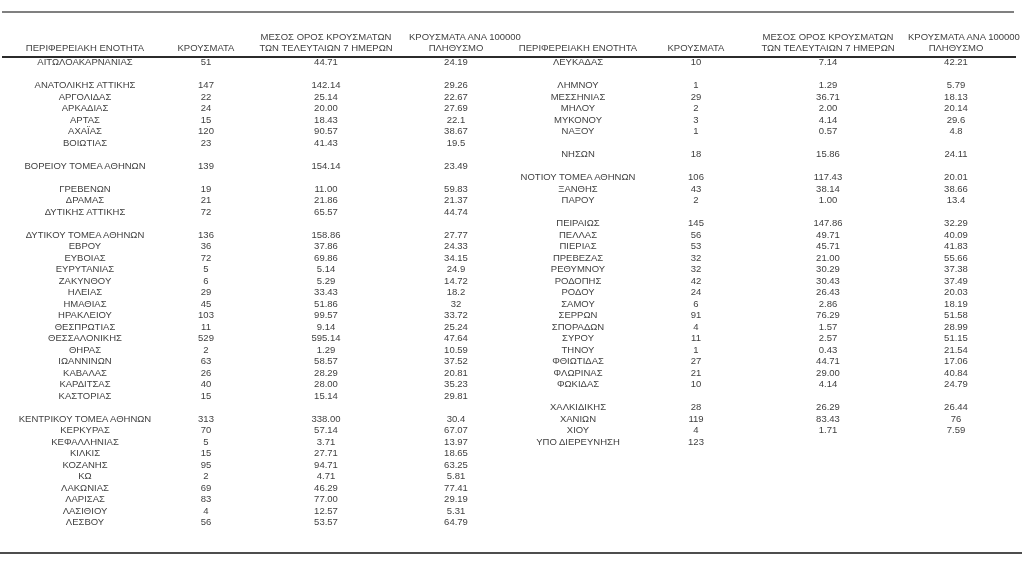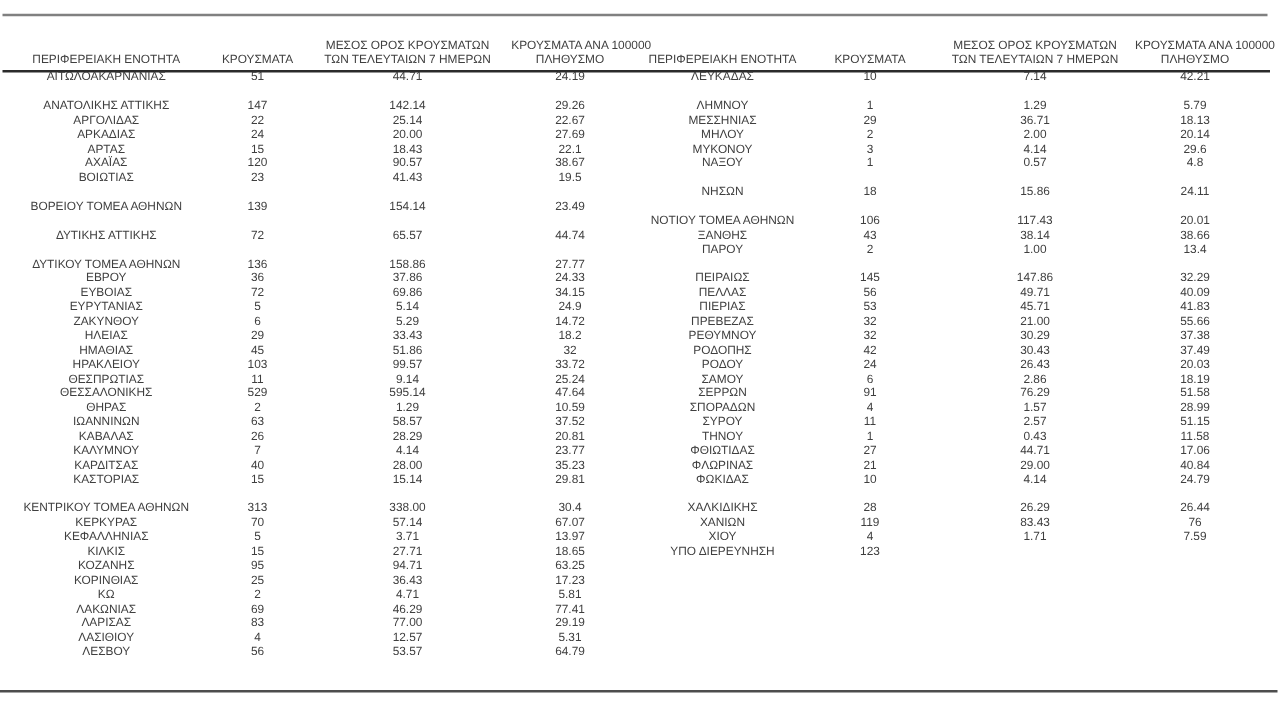--- a/index.html
+++ b/index.html
@@ -142,20 +142,32 @@
         <tr>
           <td>ΒΟΡΕΙΟΥ ΤΟΜΕΑ ΑΘΗΝΩΝ</td>
           <td>139</td>
           <td>154.14</td>
           <td>23.49</td>
         </tr>
         <tr class="spacer">
           <td colspan="4"></td>
         </tr>
         <tr>
+          <td>ΓΡΕΒΕΝΩΝ</td>
+          <td>19</td>
+          <td>11.00</td>
+          <td>59.83</td>
+        </tr>
+        <tr>
+          <td>ΔΡΑΜΑΣ</td>
+          <td>21</td>
+          <td>21.86</td>
+          <td>21.37</td>
+        </tr>
+        <tr>
           <td>ΔΥΤΙΚΗΣ ΑΤΤΙΚΗΣ</td>
           <td>72</td>
           <td>65.57</td>
           <td>44.74</td>
         </tr>
         <tr class="spacer">
           <td colspan="4"></td>
         </tr>
         <tr>
           <td>ΔΥΤΙΚΟΥ ΤΟΜΕΑ ΑΘΗΝΩΝ</td>
@@ -229,26 +241,20 @@
           <td>58.57</td>
           <td>37.52</td>
         </tr>
         <tr>
           <td>ΚΑΒΑΛΑΣ</td>
           <td>26</td>
           <td>28.29</td>
           <td>20.81</td>
         </tr>
         <tr>
-          <td>ΚΑΛΥΜΝΟΥ</td>
-          <td>7</td>
-          <td>4.14</td>
-          <td>23.77</td>
-        </tr>
-        <tr>
           <td>ΚΑΡΔΙΤΣΑΣ</td>
           <td>40</td>
           <td>28.00</td>
           <td>35.23</td>
         </tr>
         <tr>
           <td>ΚΑΣΤΟΡΙΑΣ</td>
           <td>15</td>
           <td>15.14</td>
           <td>29.81</td>
@@ -278,26 +284,20 @@
           <td>ΚΙΛΚΙΣ</td>
           <td>15</td>
           <td>27.71</td>
           <td>18.65</td>
         </tr>
         <tr>
           <td>ΚΟΖΑΝΗΣ</td>
           <td>95</td>
           <td>94.71</td>
           <td>63.25</td>
-        </tr>
-        <tr>
-          <td>ΚΟΡΙΝΘΙΑΣ</td>
-          <td>25</td>
-          <td>36.43</td>
-          <td>17.23</td>
         </tr>
         <tr>
           <td>ΚΩ</td>
           <td>2</td>
           <td>4.71</td>
           <td>5.81</td>
         </tr>
         <tr>
           <td>ΛΑΚΩΝΙΑΣ</td>
           <td>69</td>
@@ -482,21 +482,21 @@
         <tr>
           <td>ΣΥΡΟΥ</td>
           <td>11</td>
           <td>2.57</td>
           <td>51.15</td>
         </tr>
         <tr>
           <td>ΤΗΝΟΥ</td>
           <td>1</td>
           <td>0.43</td>
-          <td>11.58</td>
+          <td>21.54</td>
         </tr>
         <tr>
           <td>ΦΘΙΩΤΙΔΑΣ</td>
           <td>27</td>
           <td>44.71</td>
           <td>17.06</td>
         </tr>
         <tr>
           <td>ΦΛΩΡΙΝΑΣ</td>
           <td>21</td>

